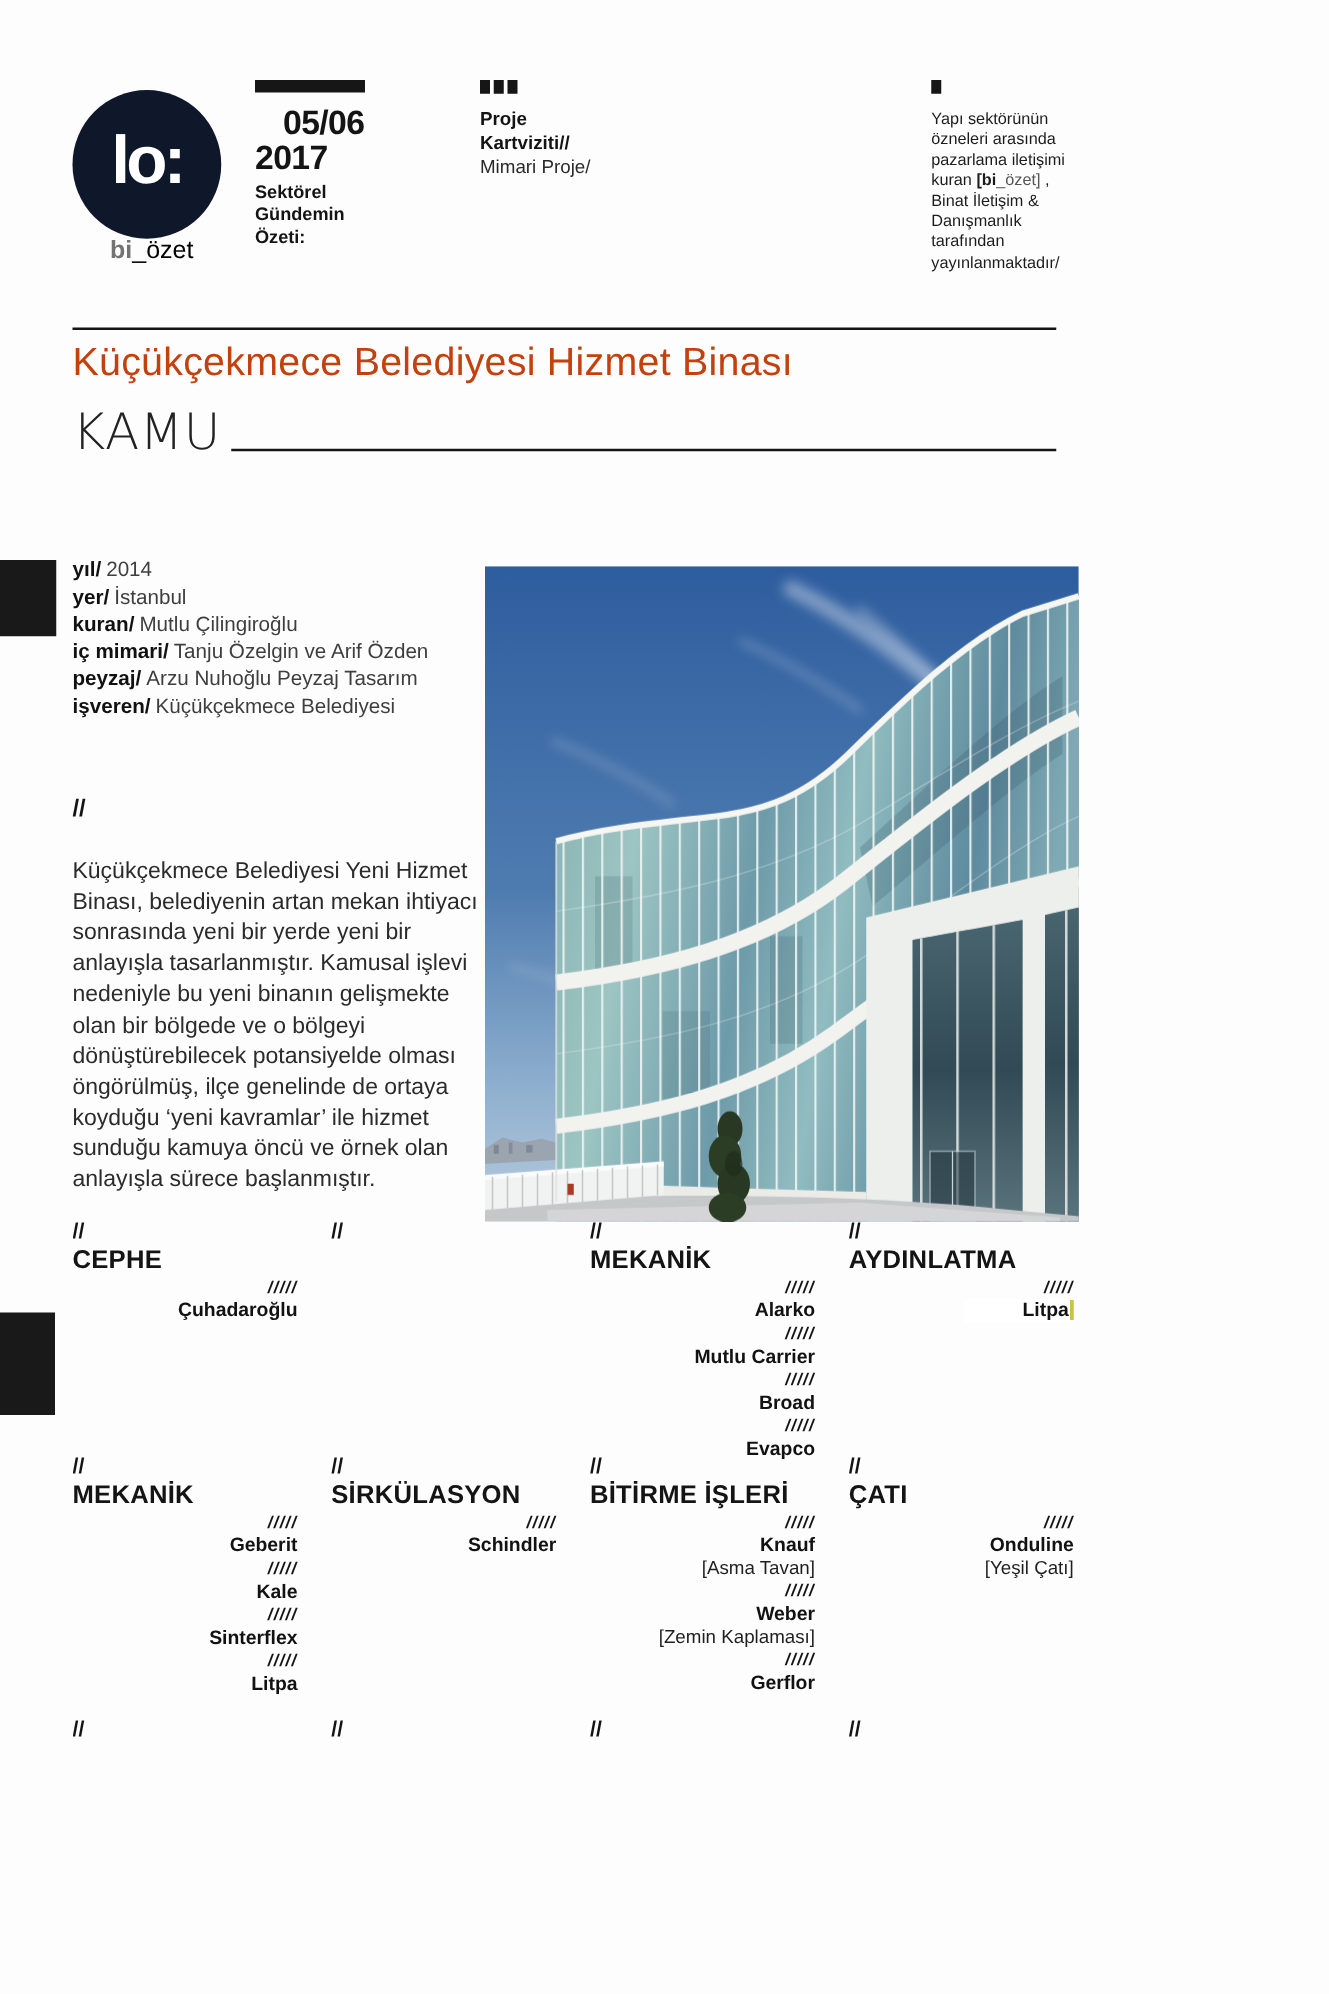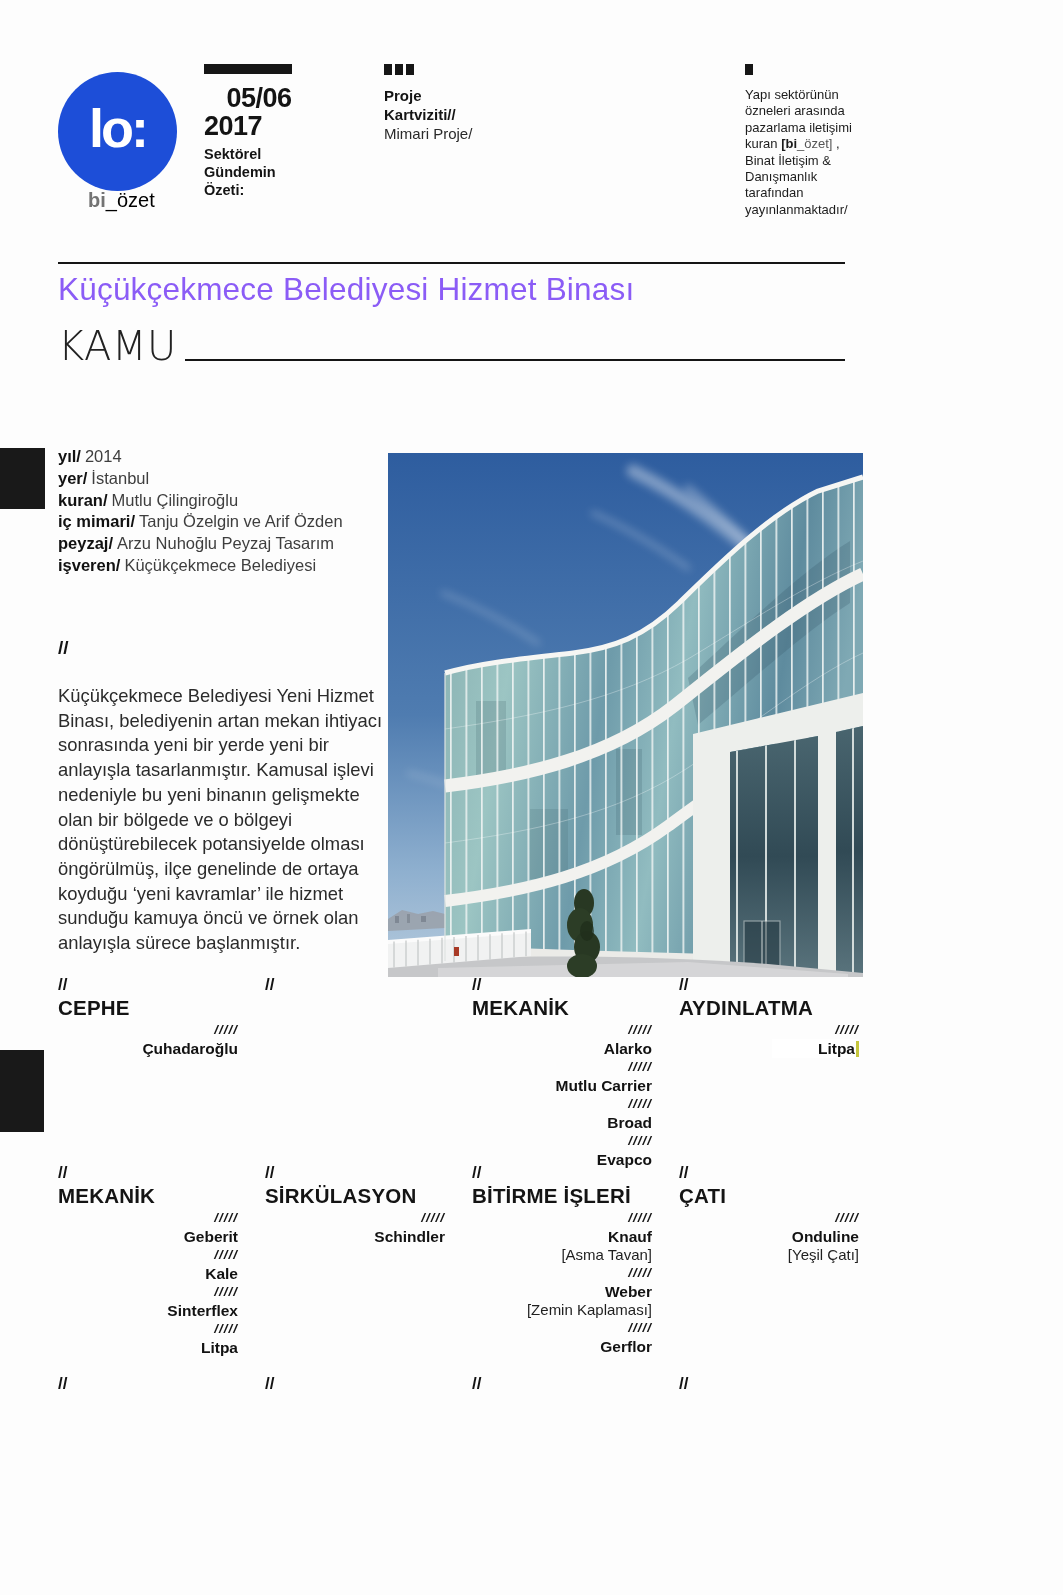--- a/index.html
+++ b/index.html
@@ -3,21 +3,21 @@
 <meta charset="utf-8">
 <style>
   html,body{margin:0;padding:0;background:#ffffff;}
   .page{position:relative;width:1063px;height:1595px;background:#fdfdfd;
         font-family:"Liberation Sans",sans-serif;color:#141414;overflow:hidden;}
   .abs{position:absolute;}
   .pre{white-space:pre-line;}
 
   
   .logo-circle{left:58px;top:72px;width:119px;height:119px;border-radius:50%;
-               background:#1d4ed8;display:flex;align-items:center;justify-content:center;}
+               background:#0f172a;display:flex;align-items:center;justify-content:center;}
   .logo-glyph{color:#ffffff;font-weight:700;font-size:54px;letter-spacing:-3px;transform:translateY(-4px);}
   .logo-sub{left:88px;top:189px;font-size:20px;line-height:22px;}
   .lw-b{font-weight:700;color:#737373;}
   .lw-r{font-weight:400;color:#000000;}
 
   .issue-block{left:204px;top:64px;width:110px;}
   .bar{width:88px;height:10px;background:#161616;}
   .issue-num{font-size:27px;font-weight:700;line-height:28px;letter-spacing:-0.5px;}
   .issue-num.first{margin-top:10px;text-align:center;}
   .issue-tag{margin-top:5px;font-size:14.5px;font-weight:700;line-height:18px;}
@@ -33,21 +33,21 @@
   .publisher-block p{margin:12px 0 0;font-size:13px;line-height:16.4px;color:#1c1c1c;}
   .pub-bold{font-weight:700;}
   .pub-gray{color:#555555;}
 
   .contact-block{left:906px;top:64px;width:130px;}
   .ct-label{margin-top:12px;font-size:13.5px;font-weight:700;line-height:17px;}
   .ct-url{font-size:13.5px;font-weight:400;line-height:17px;color:#222222;}
 
   
   .title-wrap{left:58px;top:262px;width:787px;border-top:2px solid #151515;}
-  .title-wrap h1{margin:7px 0 0;font-size:31.5px;font-weight:400;letter-spacing:0.2px;color:#8b5cf6;}
+  .title-wrap h1{margin:7px 0 0;font-size:31.5px;font-weight:400;letter-spacing:0.2px;color:#c2410c;}
   .kamu-row{left:58px;top:326px;width:787px;display:flex;align-items:flex-end;}
   .kamu{font-size:40px;font-weight:200;line-height:1;letter-spacing:0.5px;color:#222222;
         font-family:"DejaVu Sans","Liberation Sans",sans-serif;}
   .kamu-rule{flex:1;border-bottom:2px solid #151515;margin:0 0 5px 8px;}
 
   .siderect{background:#191919;}
   .siderect.r1{left:0;top:448px;width:45px;height:61px;}
   .siderect.r2{left:0;top:1050px;width:44px;height:82px;}
 
   

